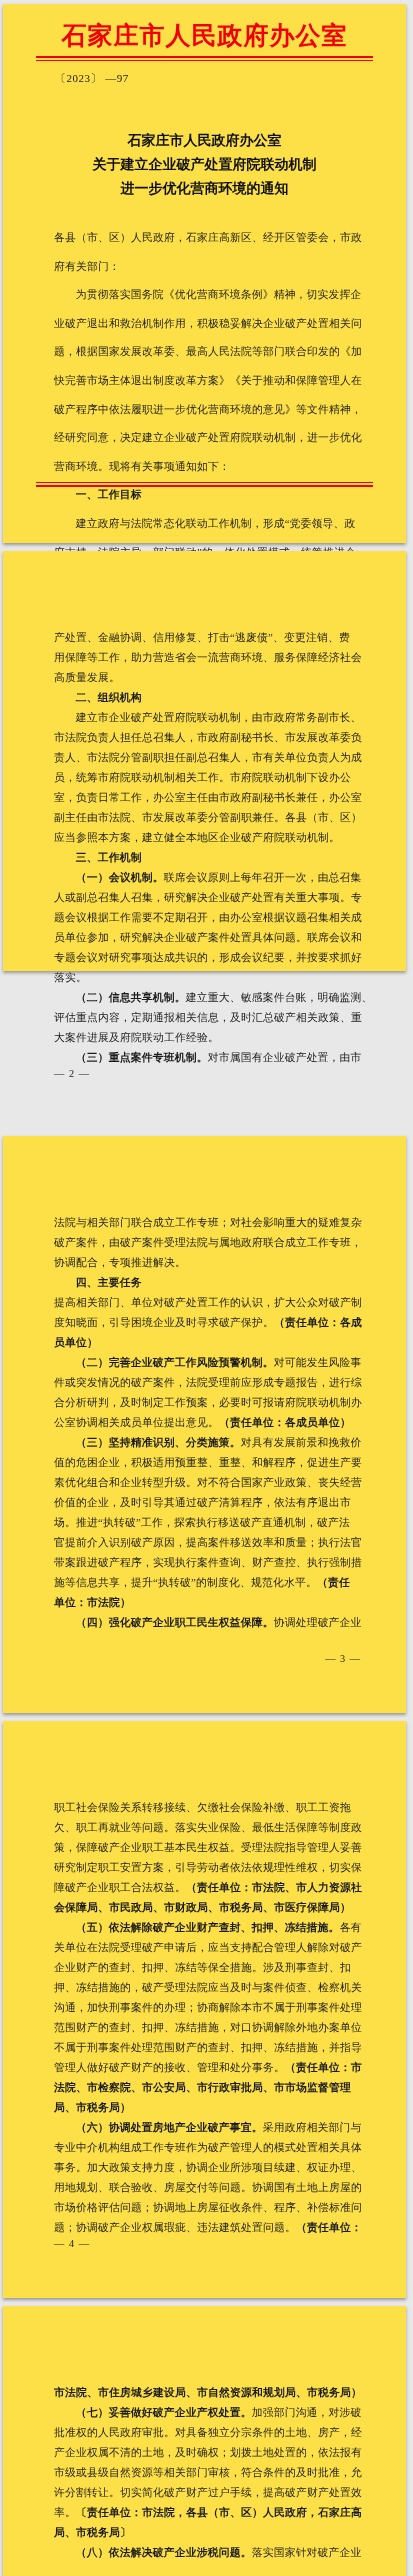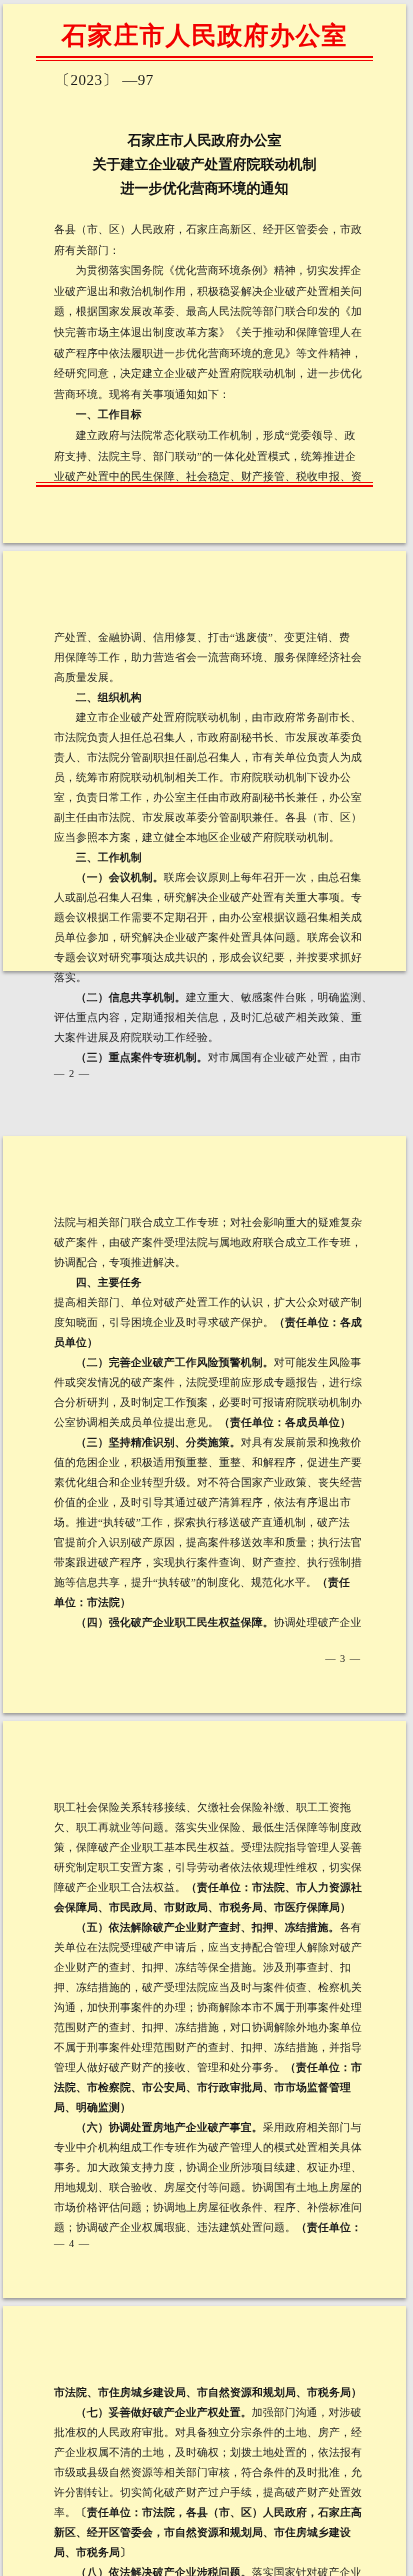--- a/index.html
+++ b/index.html
@@ -2,21 +2,21 @@
 <html style="font-size:8.2px"><head>
 <meta charset="utf-8">
 <style>
   html,body{margin:0;padding:0;background:#ffffff;}
   #canvas{
     width:414px;height:2829px;overflow:hidden;position:relative;
     background:#e8e8e8;box-sizing:border-box;
     font-family:"Liberation Serif","DejaVu Serif",serif;
   }
   .page{
-    position:absolute;left:3.1px;width:403px;background:#fef9c3;
+    position:absolute;left:3.1px;width:403px;background:#fde047;
     box-shadow:0 1.5px 3.1px rgba(0,0,0,0.35);
   }
   #page-1{top:4.1px;height:539px;}
   #page-2{top:551px;height:420px;}
   #page-3{top:1136px;height:577px;}
   #page-4{top:1721px;height:577px;}
   #page-5{top:2306px;height:577px;}
 
   .masthead{
     position:absolute;top:17.5px;left:0;right:0;text-align:center;
@@ -24,37 +24,37 @@
     color:#f20000;white-space:nowrap;
   }
   .rule{position:absolute;left:33px;width:337px;}
   .rule-top{top:52px;}
   .rule-bottom{top:478px;}
   .rule .thick{height:2.1px;background:#f20000;}
   .rule .thin{height:1px;background:#f20000;}
   .rule .gap{height:1.5px;}
 
   .docnum{
-    position:absolute;top:67px;left:52px;font-size:15px;color:#1a1a1a;
+    position:absolute;top:67px;left:52px;font-size:11px;color:#1a1a1a;
     letter-spacing:0.5px;white-space:nowrap;
   }
   .doc-title{
     position:absolute;top:125px;left:0;right:0;text-align:center;
     font-weight:bold;color:#111;font-size:14px;
   }
   .doc-title .tline{height:24px;line-height:24px;white-space:nowrap;}
 
   .page-body{position:absolute;left:51px;right:41px;color:#1c1c1c;}
   #page-1 .page-body{top:215px;}
   #page-2 .page-body,#page-3 .page-body,#page-4 .page-body,#page-5 .page-body{top:76px;}
   .line{
     height:20px;line-height:20px;font-size:10.8px;letter-spacing:0.2px;
     white-space:nowrap;
   }
-  #page-1 .line{height:20.6px;line-height:20.6px;}
+  #page-1 .line{height:20.6px;line-height:20.6px;margin-top:8px;}
   .line.ind{text-indent:21.6px;}
   .line .b{font-weight:bold;}
 
   .pgnum{
     position:absolute;top:517px;left:51px;right:45px;
     font-size:10.3px;color:#222;letter-spacing:1px;white-space:nowrap;
   }
   .pgnum.left{text-align:left;}
   .pgnum.right{text-align:right;}
 </style>
@@ -163,41 +163,40 @@
         <div class="line"><span class="b">会保障局、市民政局、市财政局、市税务局、市医疗保障局）</span></div>
         <div class="line ind"><span class="b">（五）依法解除破产企业财产查封、扣押、冻结措施。</span><span>各有</span></div>
         <div class="line"><span>关单位在法院受理破产申请后，应当支持配合管理人解除对破产</span></div>
         <div class="line"><span>企业财产的查封、扣押、冻结等保全措施。涉及刑事查封、扣</span></div>
         <div class="line"><span>押、冻结措施的，破产受理法院应当及时与案件侦查、检察机关</span></div>
         <div class="line"><span>沟通，加快刑事案件的办理；协商解除本市不属于刑事案件处理</span></div>
         <div class="line"><span>范围财产的查封、扣押、冻结措施，对口协调解除外地办案单位</span></div>
         <div class="line"><span>不属于刑事案件处理范围财产的查封、扣押、冻结措施，并指导</span></div>
         <div class="line"><span>管理人做好破产财产的接收、管理和处分事务。</span><span class="b">（责任单位：市</span></div>
         <div class="line"><span class="b">法院、市检察院、市公安局、市行政审批局、市市场监督管理</span></div>
-        <div class="line"><span class="b">局、明确监测）</span></div>
+        <div class="line"><span class="b">局、市税务局）</span></div>
         <div class="line ind"><span class="b">（六）协调处置房地产企业破产事宜。</span><span>采用政府相关部门与</span></div>
         <div class="line"><span>专业中介机构组成工作专班作为破产管理人的模式处置相关具体</span></div>
         <div class="line"><span>事务。加大政策支持力度，协调企业所涉项目续建、权证办理、</span></div>
         <div class="line"><span>用地规划、联合验收、房屋交付等问题。协调国有土地上房屋的</span></div>
         <div class="line"><span>市场价格评估问题；协调地上房屋征收条件、程序、补偿标准问</span></div>
         <div class="line"><span>题；协调破产企业权属瑕疵、违法建筑处置问题。</span><span class="b">（责任单位：</span></div>
       </div>
     <div class="pgnum left">— 4 —</div>
   </div>
 
   <div class="page" id="page-5">
     <div class="page-body">
         <div class="line"><span class="b">市法院、市住房城乡建设局、市自然资源和规划局、市税务局）</span></div>
         <div class="line ind"><span class="b">（七）妥善做好破产企业产权处置。</span><span>加强部门沟通，对涉破</span></div>
         <div class="line"><span>批准权的人民政府审批。对具备独立分宗条件的土地、房产，经</span></div>
         <div class="line"><span>产企业权属不清的土地，及时确权；划拨土地处置的，依法报有</span></div>
         <div class="line"><span>市级或县级自然资源等相关部门审核，符合条件的及时批准，允</span></div>
         <div class="line"><span>许分割转让。切实简化破产财产过户手续，提高破产财产处置效</span></div>
         <div class="line"><span>率。</span><span class="b">〔责任单位：市法院，各县（市、区）人民政府，石家庄高</span></div>
-        <div class="line"><span class="b">新区、经开区管委会，市自然资源和规划局、市住房城乡建设</span></div>
         <div class="line"><span class="b">局、市税务局〕</span></div>
         <div class="line ind"><span class="b">（八）依法解决破产企业涉税问题。</span><span>落实国家针对破产企业</span></div>
       </div>
 
   </div>
 
 </div>
 
 
 </body></html>

